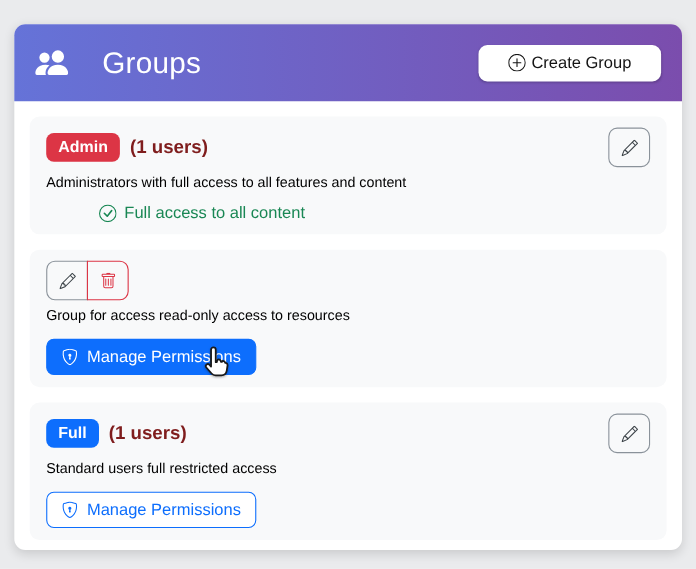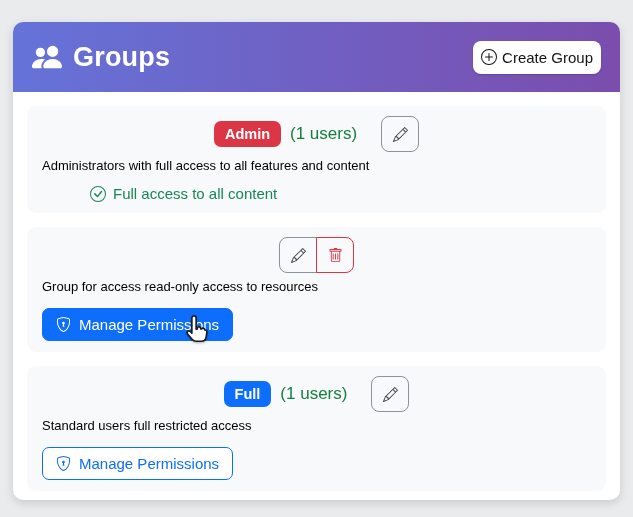--- a/index.html
+++ b/index.html
@@ -33,72 +33,73 @@
     box-sizing: border-box;
   }
   .header-left {
     display: flex;
     align-items: center;
     gap: 11px;
     color: #ffffff;
   }
   .header-title {
     font-size: 27px;
-    font-weight: 700;
+    font-weight: 400;
     color: #ffffff;
     letter-spacing: 0.2px;
+    margin-left: 20px;
   }
   .create-btn {
     display: inline-flex;
     align-items: center;
     gap: 5px;
     background: #ffffff;
     border: none;
     border-radius: 8px;
-    padding: 8px 8px;
+    padding: 8px 27px;
     font-size: 15px;
     color: #141414;
     font-family: inherit;
     cursor: pointer;
     box-shadow: 0 1px 2px rgba(0,0,0,0.18);
   }
   .panel-body {
     padding: 14px;
   }
   .group-card {
     background: #f8f9fa;
     border-radius: 9px;
     padding: 10px 15px 11px 15px;
     margin-bottom: 14px;
   }
   .card-top {
     display: flex;
     align-items: center;
-    justify-content: center;
+    justify-content: space-between;
     margin-bottom: 4px;
     min-height: 36px;
     gap: 24px;
   }
   .card-top-left {
     display: flex;
     align-items: center;
     gap: 9px;
   }
   .badge {
     display: inline-block;
     color: #ffffff;
     font-weight: 700;
     font-size: 14.5px;
     padding: 5px 11px;
     border-radius: 7px;
   }
   .user-count {
     font-size: 17px;
-    font-weight: 400;
-    color: #15803d;
+    font-weight: 700;
+    color: #7f1d1d;
   }
   .icon-btn {
     width: 38px;
     height: 36px;
     background: transparent;
     border: 1px solid #8a929a;
     border-radius: 8px;
     display: inline-flex;
     align-items: center;
     justify-content: center;

